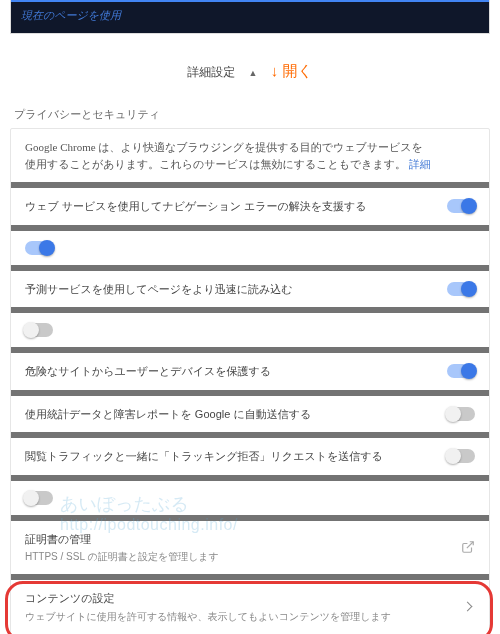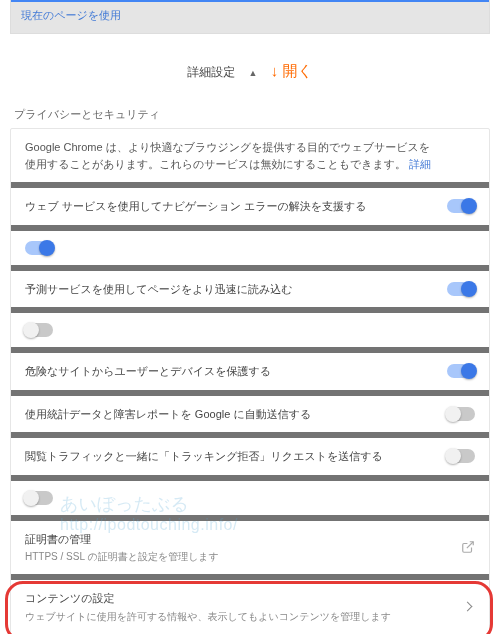--- a/index.html
+++ b/index.html
@@ -9,21 +9,22 @@
     color: #555;
     background: #fff;
     width: 500px;
     position: relative;
   }
   .top-strip {
     border: 1px solid #ddd;
     border-top: none;
     padding: 4px 10px 10px 10px;
     margin: 0 10px 0 10px;
-    background: #e5e5e5;
+    background: #0f172a;
+    font-style: italic;
   }
   .top-strip .blue-line {
     height: 2px;
     background: #4285f4;
     margin: -4px -10px 6px -10px;
   }
   .top-link {
     color: #4179d6;
     cursor: pointer;
     font-size: 11px;
@@ -64,21 +65,21 @@
     padding: 10px 14px;
     border-top: 6px solid #737373;
     position: relative;
     display: flex;
     align-items: center;
   }
   .row:first-child { border-top: none; }
   .row .text { flex: 1; padding-right: 42px; line-height: 1.5; }
   .row .title { color: #444; font-size: 11px; }
   .row .sub { color: #888; font-size: 10px; margin-top: 2px; }
-  .intro { line-height: 1.6; color: #555; }
+  .intro { line-height: 1.6; color: #555; font-family: Liberation Serif, serif; }
   .intro .detail-link { color: #4179d6; cursor: pointer; }
   .toggle {
     width: 28px; height: 14px; border-radius: 7px;
     position: relative; flex-shrink: 0;
   }
   .toggle.on { background: #a8c7fb; }
   .toggle.off { background: #c9c9c9; }
   .knob {
     width: 16px; height: 16px; border-radius: 50%;
     position: absolute; top: -1px;

